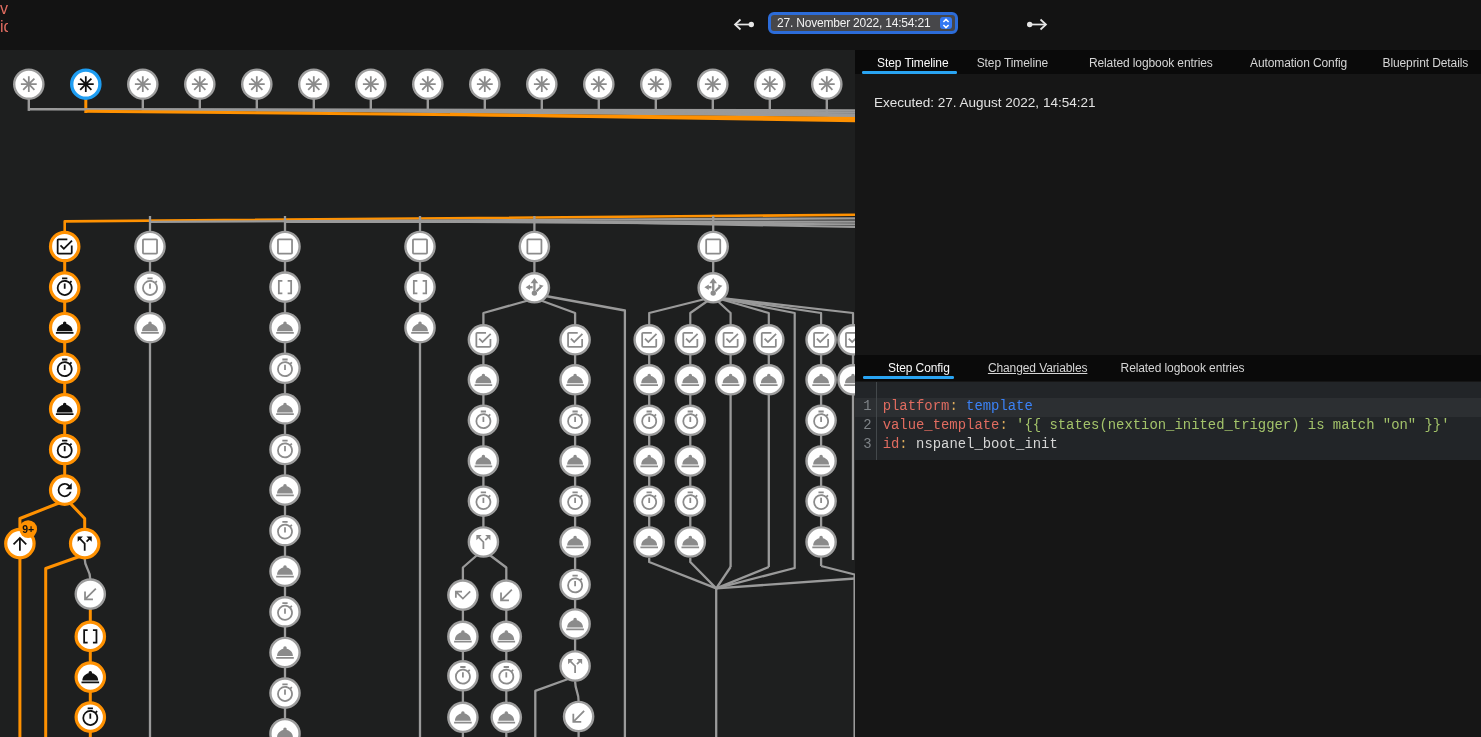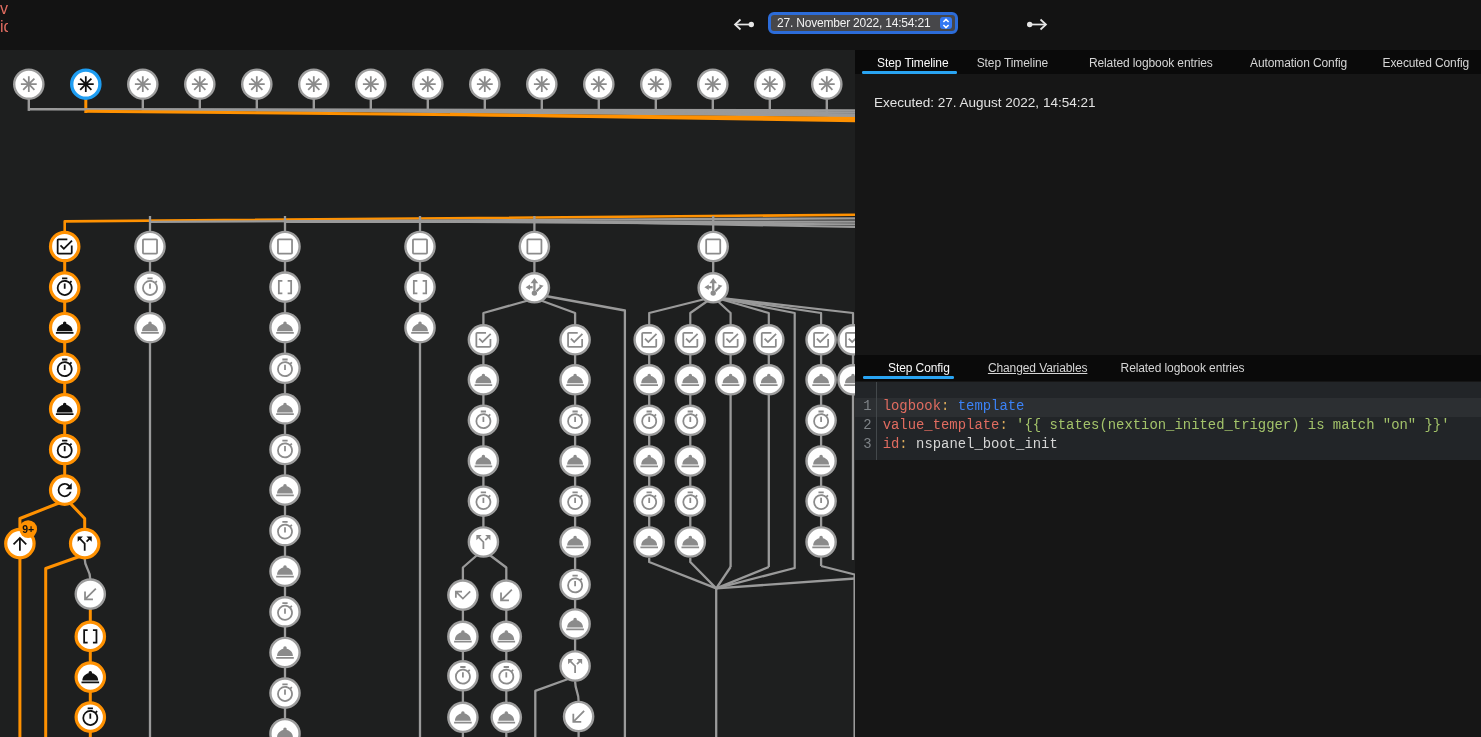--- a/index.html
+++ b/index.html
@@ -321,35 +321,35 @@
     </svg>
   </div>
 
   <div class="abs" style="left:855px;top:50px;width:626px;height:687px;background:#161616;"></div>
   <div class="abs" style="left:855px;top:50px;width:626px;height:24px;background:#0a0a0a;"></div>
   <div class="abs" id="tabs1" style="left:0;top:56px;width:1481px;height:16px;font-size:12px;letter-spacing:-0.1px;color:#d5d5d5;">
     <span class="abs" style="left:877.1px;color:#fafafa;">Step Timeline</span>
     <span class="abs" style="left:976.7px;">Step Timeline</span>
     <span class="abs" style="left:1088.9px;">Related logbook entries</span>
     <span class="abs" style="left:1250px;">Automation Config</span>
-    <span class="abs" style="left:1382.5px;">Executed Config</span>
+    <span class="abs" style="left:1382.5px;">Blueprint Details</span>
   </div>
   <div class="abs" style="left:862.1px;top:71px;width:94.7px;height:2.6px;background:#29a4f2;border-radius:1.3px;"></div>
   <div class="abs" style="left:874px;top:94.8px;font-size:13.5px;color:#e2e2e2;">Executed: 27. August 2022, 14:54:21</div>
 
   <div class="abs" style="left:855px;top:355px;width:626px;height:26px;background:#0a0a0a;"></div>
   <div class="abs" id="tabs2" style="left:12px;top:360.5px;width:1481px;height:16px;font-size:12px;letter-spacing:-0.1px;color:#d5d5d5;">
     <span class="abs" style="left:876.1px;color:#fafafa;">Step Config</span>
     <span class="abs" style="left:975.9px;text-decoration:underline;">Changed Variables</span>
     <span class="abs" style="left:1108.6px;">Related logbook entries</span>
   </div>
   <div class="abs" style="left:862.6px;top:376.4px;width:91.7px;height:2.6px;background:#29a4f2;border-radius:1.3px;"></div>
 
   <div class="abs" style="left:855px;top:381.7px;width:626px;height:78px;background:#222528;"></div>
   <div class="abs" style="left:855px;top:397.7px;width:626px;height:19.1px;background:#2c2f32;"></div>
   <div class="abs" style="left:876.3px;top:381.7px;width:1px;height:78px;background:#43484b;"></div>
   <div id="gutter" class="abs" style="left:855px;top:397.0px;width:16.5px;text-align:right;font-family:'Liberation Mono',monospace;font-size:13.9px;line-height:19.1px;color:#7e8387;">1<br>2<br>3</div>
-  <pre id="code" class="abs" style="left:882.7px;top:397.0px;margin:0;font-family:'Liberation Mono',monospace;font-size:13.9px;line-height:19.1px;"><span style="color:#e06c60">logbook</span><span style="color:#dcab5c">:</span> <span style="color:#3b82f6">template</span>
+  <pre id="code" class="abs" style="left:882.7px;top:397.0px;margin:0;font-family:'Liberation Mono',monospace;font-size:13.9px;line-height:19.1px;"><span style="color:#e06c60">platform</span><span style="color:#dcab5c">:</span> <span style="color:#3b82f6">template</span>
 <span style="color:#e06c60">value_template</span><span style="color:#dcab5c">:</span> <span style="color:#a3c36a">'{{ states(nextion_inited_trigger) is match "on" }}'</span>
 <span style="color:#e06c60">id</span><span style="color:#dcab5c">:</span> <span style="color:#d6d6d6">nspanel_boot_init</span></pre>
     <div><span style="color:#e06c60">value_template</span><span style="color:#dcab5c">:</span> <span style="color:#a3c36a">'{{ states(nextion_inited_trigger) is match "on" }}'</span></div>
     <div><span style="color:#e06c60">id</span><span style="color:#dcab5c">:</span> <span style="color:#d6d6d6">nspanel_boot_init</span></div>
   </div>
 
 </body></html>

